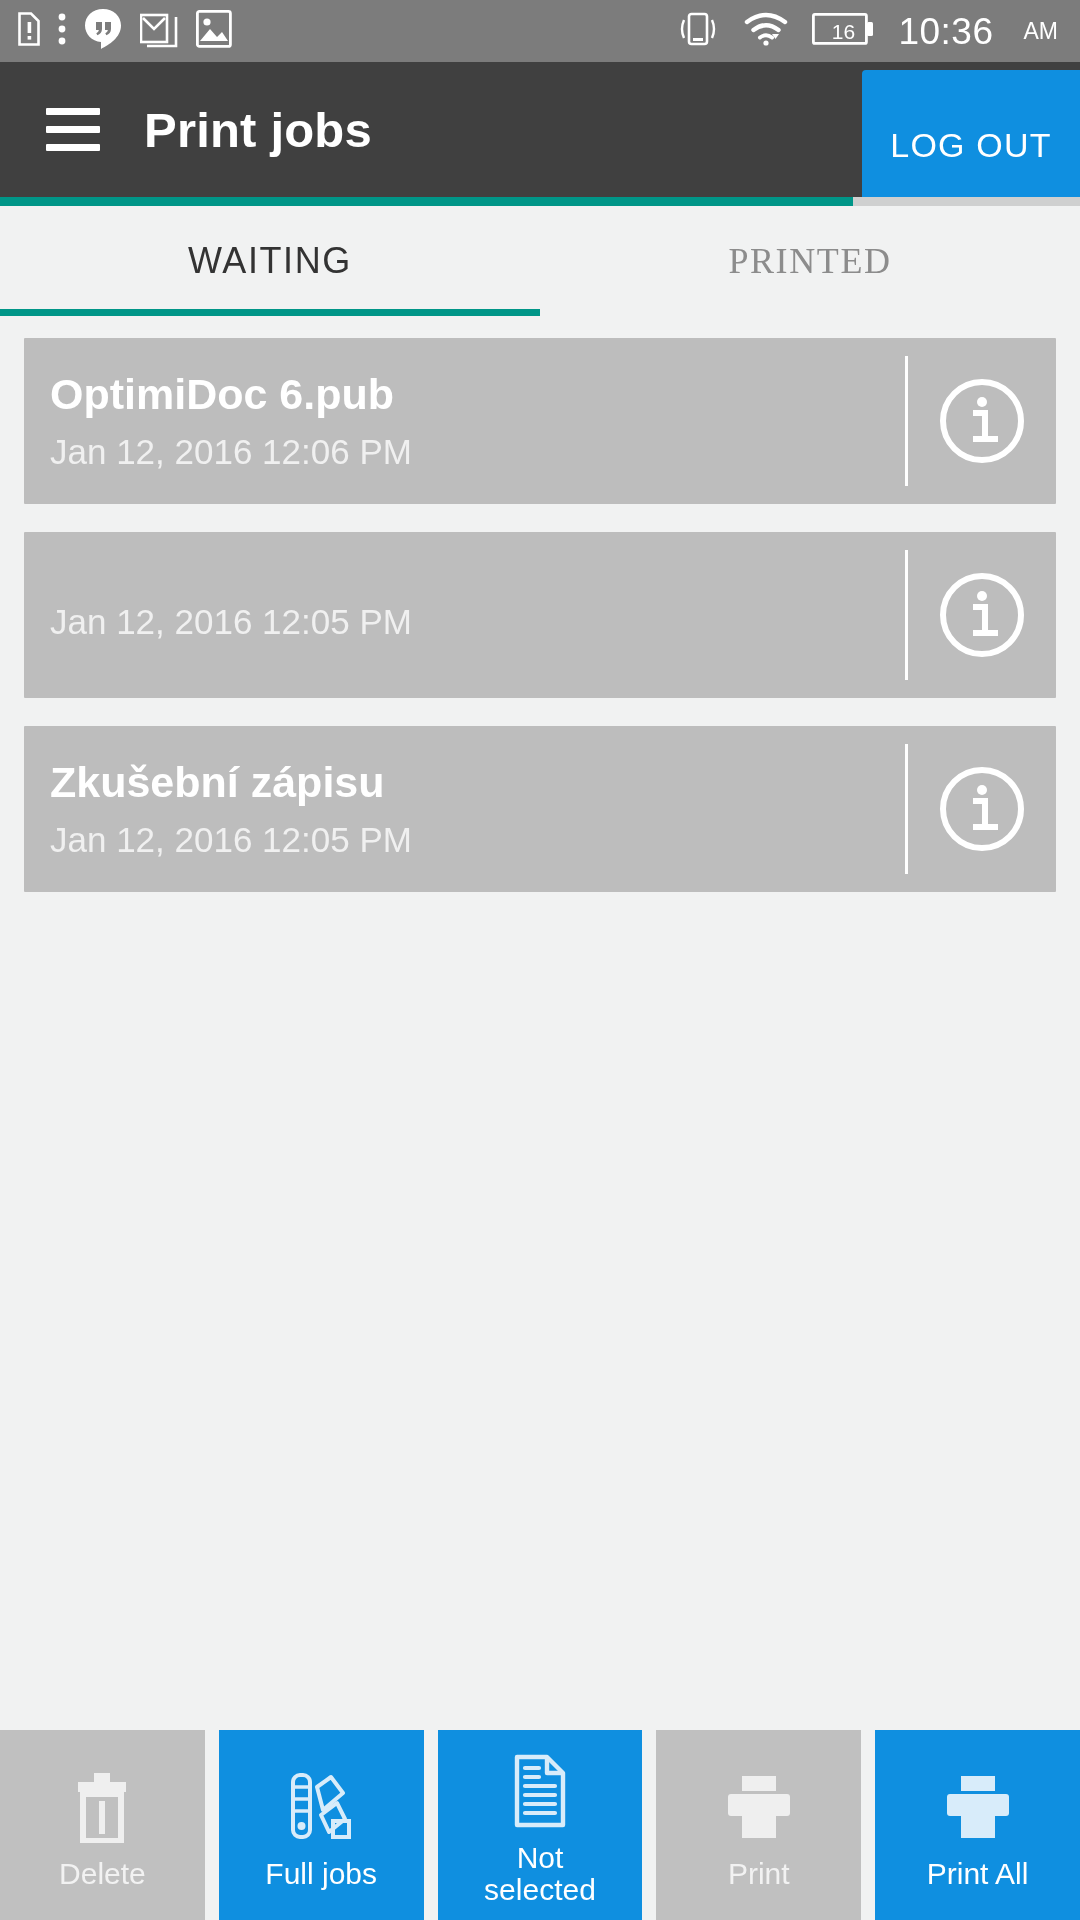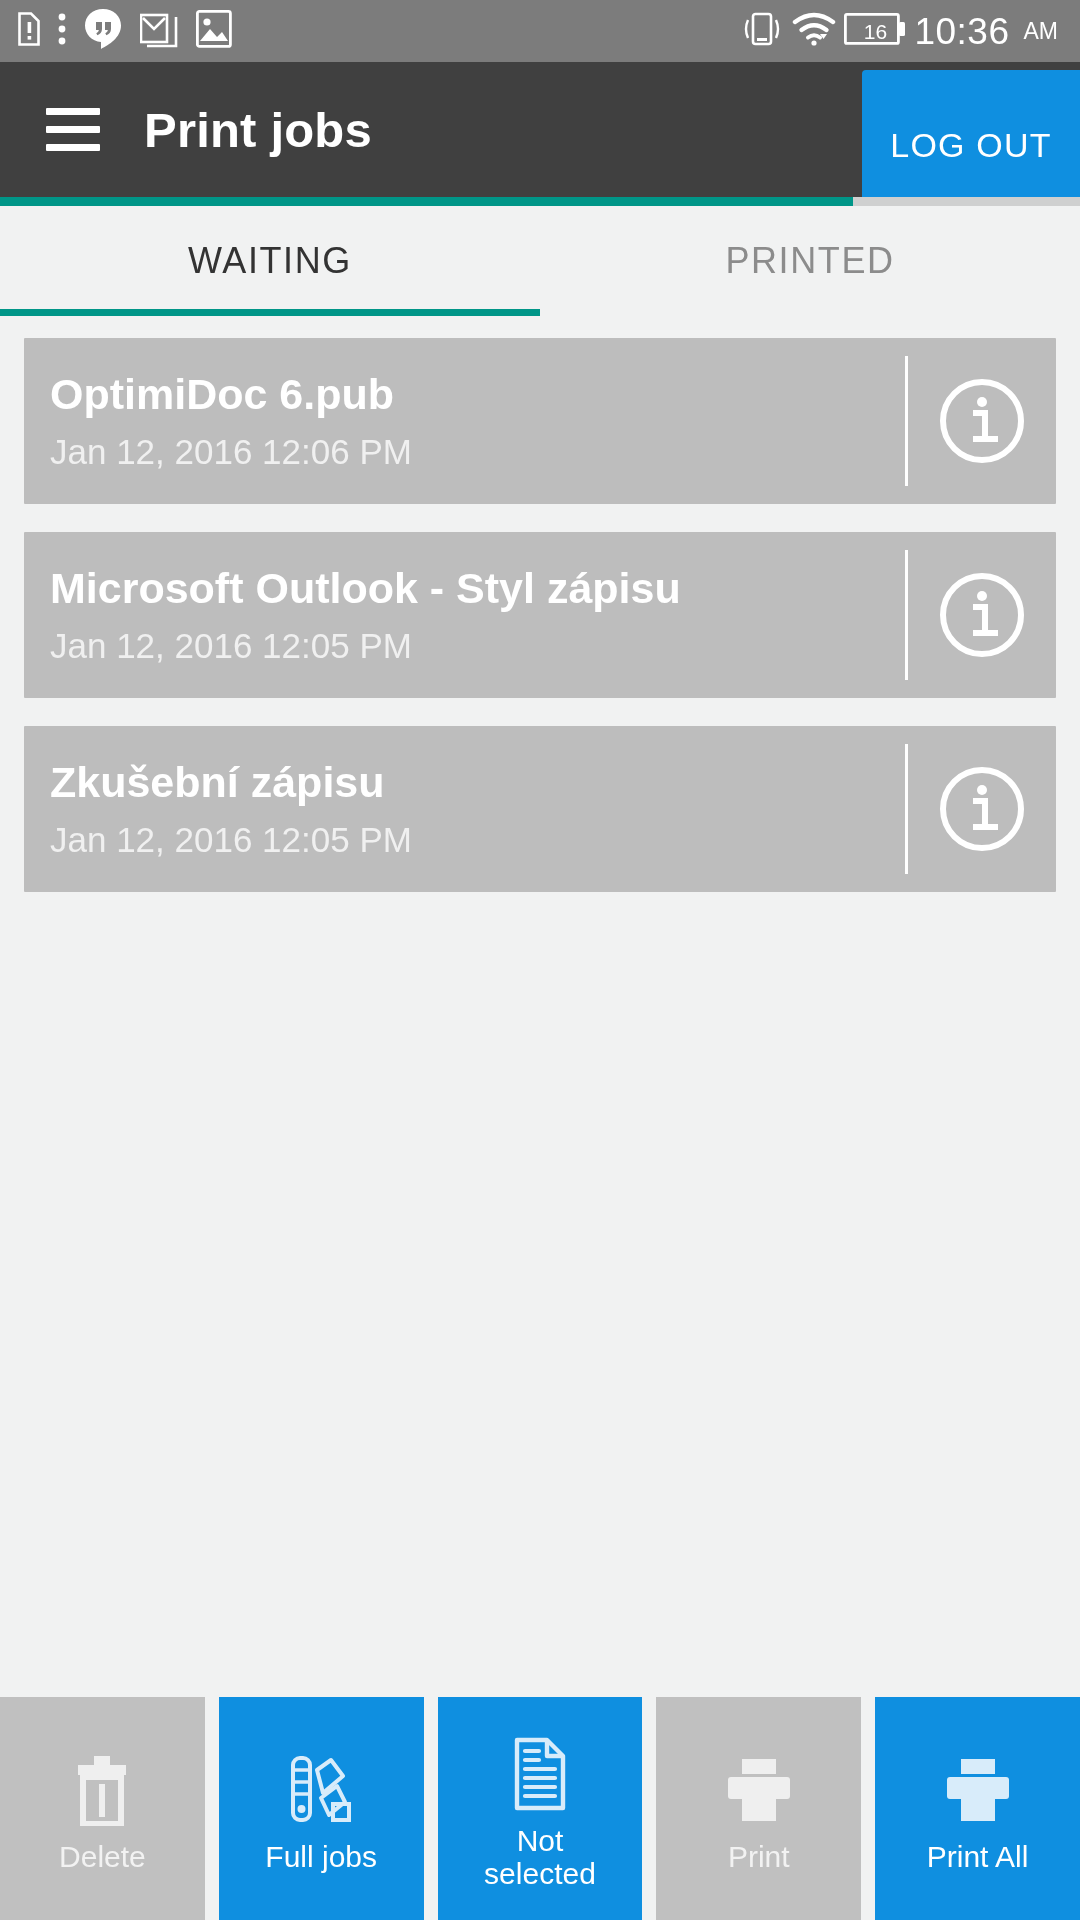--- a/index.html
+++ b/index.html
@@ -22,21 +22,21 @@
   
   .status-bar {
     height: 62px;
     background: #7c7c7c;
     display: flex;
     align-items: center;
     padding: 0 22px 0 14px;
     flex: 0 0 auto;
   }
   .status-left { display: flex; align-items: center; gap: 18px; }
-  .status-right { margin-left: auto; display: flex; align-items: center; gap: 8px; }
+  .status-right { margin-left: auto; display: flex; align-items: center; gap: 24px; }
   .sicon { display: block; }
   .status-time {
     color: #ffffff;
     font-size: 37px;
     letter-spacing: 0.5px;
     line-height: 1;
     font-weight: 400;
   }
   .status-ampm {
     color: #ffffff;
@@ -127,21 +127,21 @@
     flex: 1 1 0;
     display: flex;
     align-items: center;
     justify-content: center;
     font-size: 36px;
     letter-spacing: 1.6px;
     cursor: pointer;
     user-select: none;
   }
   .tab.active { color: #333333; }
-  .tab.inactive { color: #8c8c8c; }
+  .tab.inactive { color: #8c8c8c; font-family: Liberation Serif, serif; }
   .tab-indicator {
     position: absolute;
     bottom: 0;
     left: 0;
     width: 50%;
     height: 7px;
     background: #009688;
   }
 
   
@@ -193,21 +193,21 @@
     width: 148px;
     display: flex;
     align-items: center;
     justify-content: center;
     flex: 0 0 auto;
     cursor: pointer;
   }
 
   
   .bottom-bar {
-    height: 223px;
+    height: 190px;
     display: flex;
     flex: 0 0 auto;
     gap: 14px;
     background: #f1f2f2;
   }
   .bb-btn {
     flex: 1 1 0;
     display: flex;
     flex-direction: column;
     align-items: center;
@@ -350,21 +350,20 @@
         <svg width="88" height="88" viewBox="0 0 88 88">
           <circle cx="44" cy="44" r="39" fill="none" stroke="#fff" stroke-width="6"></circle>
           <circle cx="44" cy="25" r="5" fill="#fff"></circle>
           <path d="M38 36 h9 v26 h6 M38 62 h19" fill="none" stroke="#fff" stroke-width="6" stroke-linecap="square"></path>
         </svg>
       </div>
     </div>
 
     <div class="job-card">
       <div class="job-text">
-        <div class="job-name">Microsoft Outlook - Styl zápisu</div>
         <div class="job-date">Jan 12, 2016 12:05 PM</div>
       </div>
       <div class="job-divider"></div>
       <div class="job-info">
         <svg width="88" height="88" viewBox="0 0 88 88">
           <circle cx="44" cy="44" r="39" fill="none" stroke="#fff" stroke-width="6"></circle>
           <circle cx="44" cy="25" r="5" fill="#fff"></circle>
           <path d="M38 36 h9 v26 h6 M38 62 h19" fill="none" stroke="#fff" stroke-width="6" stroke-linecap="square"></path>
         </svg>
       </div>

